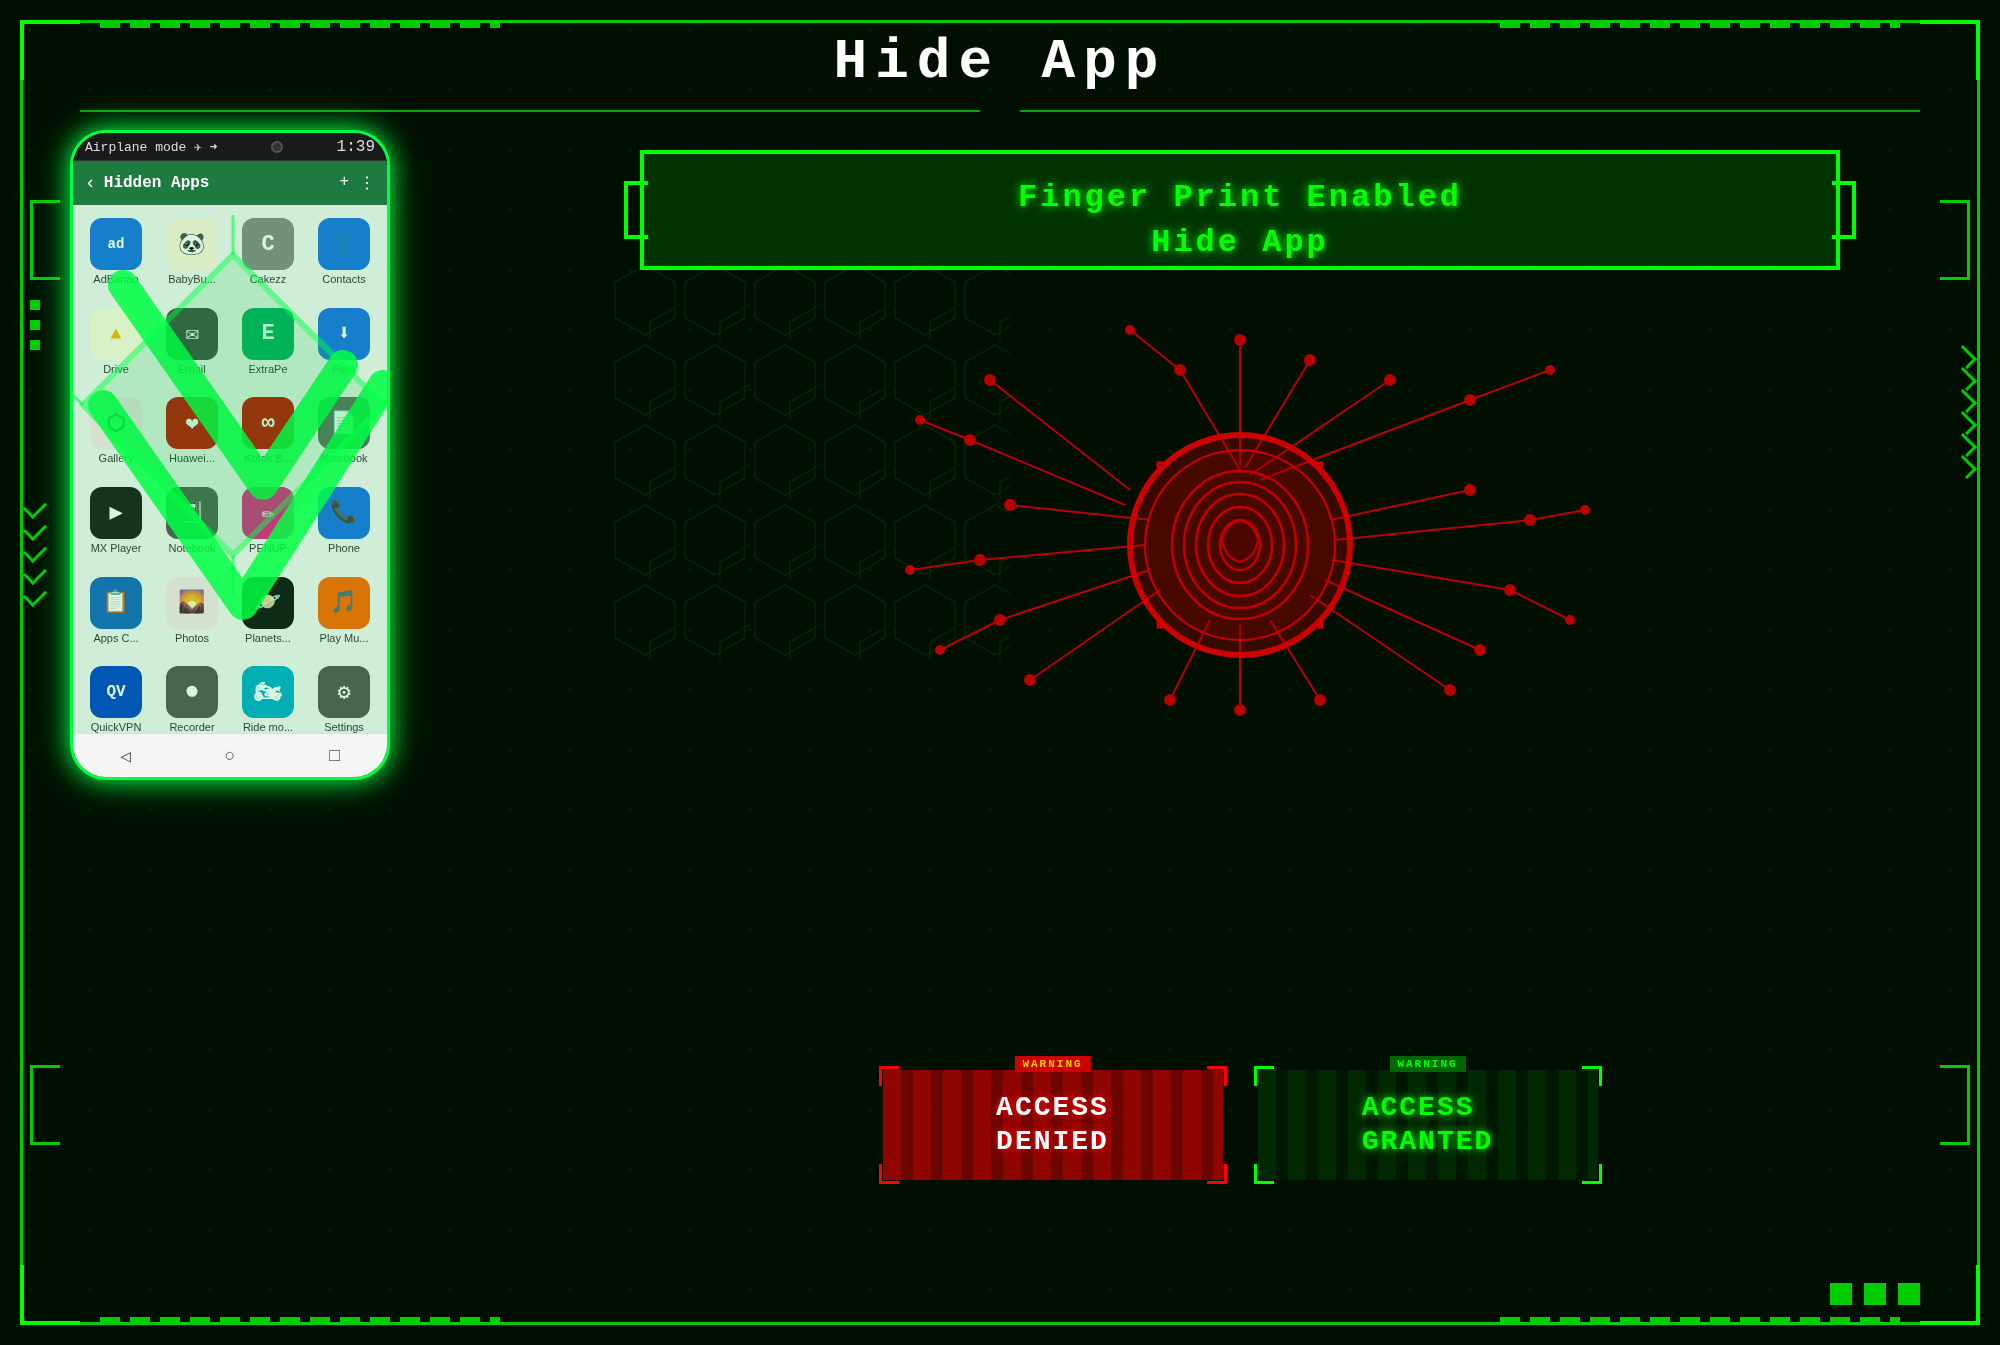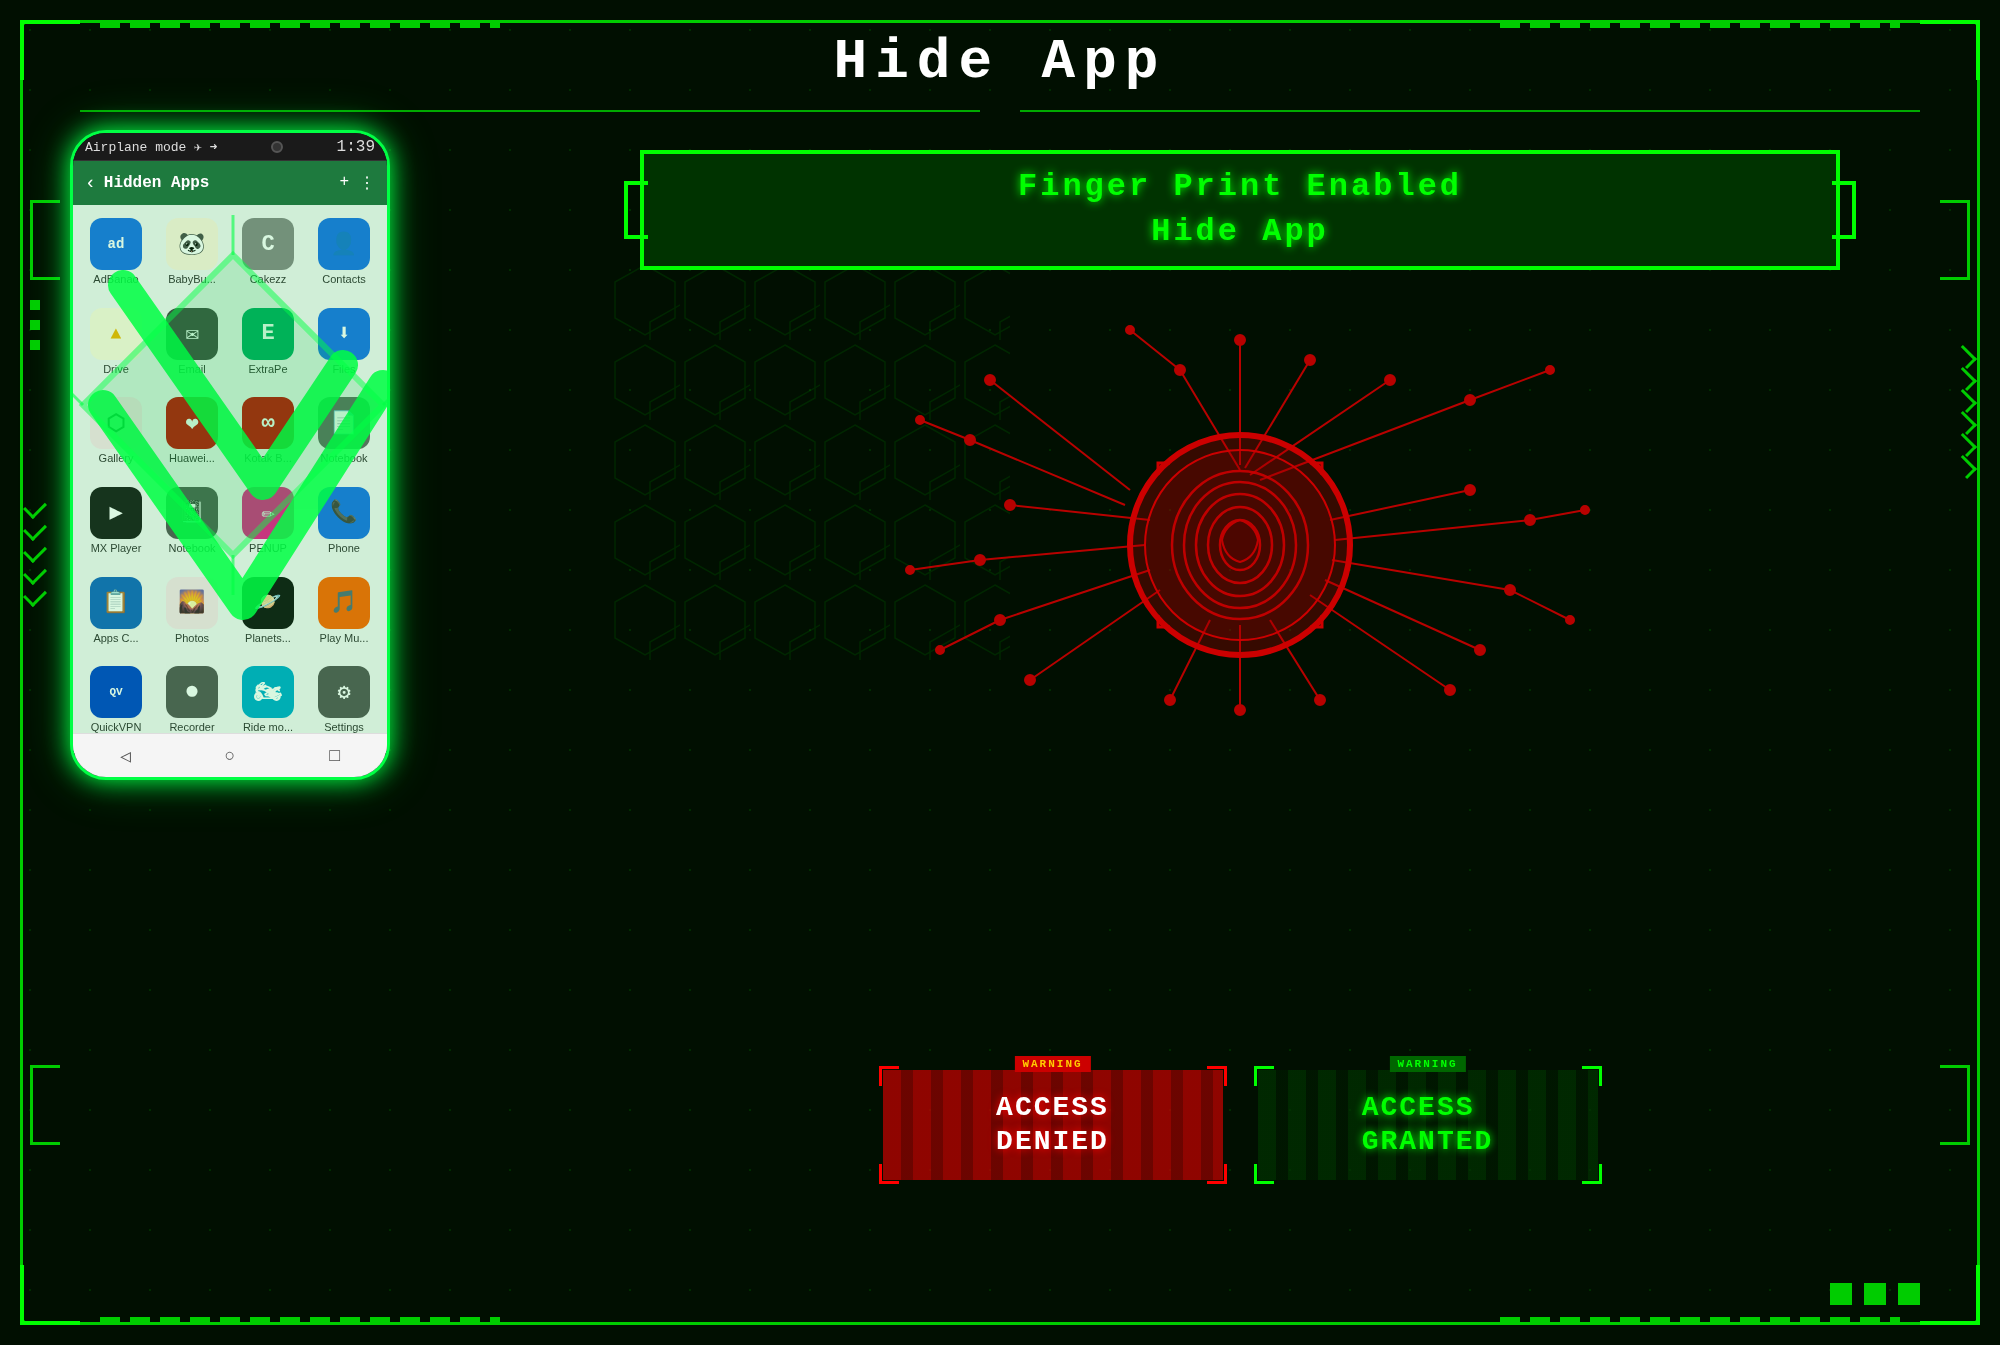--- a/index.html
+++ b/index.html
@@ -306,21 +306,21 @@
     
     .fp-label-box {
       position: absolute;
       top: 20px;
       left: 80px;
       right: 80px;
       height: 120px;
       border: 4px solid #00ff00;
       background: #003300;
       display: flex;
-      align-items: center;
+      align-items: flex-end;
       justify-content: center;
     }
     .fp-label-box::before {
       content: '';
       position: absolute;
       left: -20px;
       top: 50%;
       transform: translateY(-50%);
       width: 20px;
       height: 50px;
@@ -680,21 +680,21 @@
       <div class="app-item">
         <div class="app-icon" style="background:#111;color:white;">🪐</div>
         <span class="app-label">Planets...</span>
       </div>
       <div class="app-item">
         <div class="app-icon" style="background:#ff6600;color:white;">🎵</div>
         <span class="app-label">Play Mu...</span>
       </div>
 
       <div class="app-item">
-        <div class="app-icon" style="background:#0044cc;color:white;font-size:11px;">QV</div>
+        <div class="app-icon" style="background:#0044cc;color:white;font-size:16px;">QV</div>
         <span class="app-label">QuickVPN</span>
       </div>
       <div class="app-item">
         <div class="app-icon" style="background:#555;color:white;">⏺</div>
         <span class="app-label">Recorder</span>
       </div>
       <div class="app-item">
         <div class="app-icon" style="background:#00aacc;color:white;">🏍</div>
         <span class="app-label">Ride mo...</span>
       </div>

